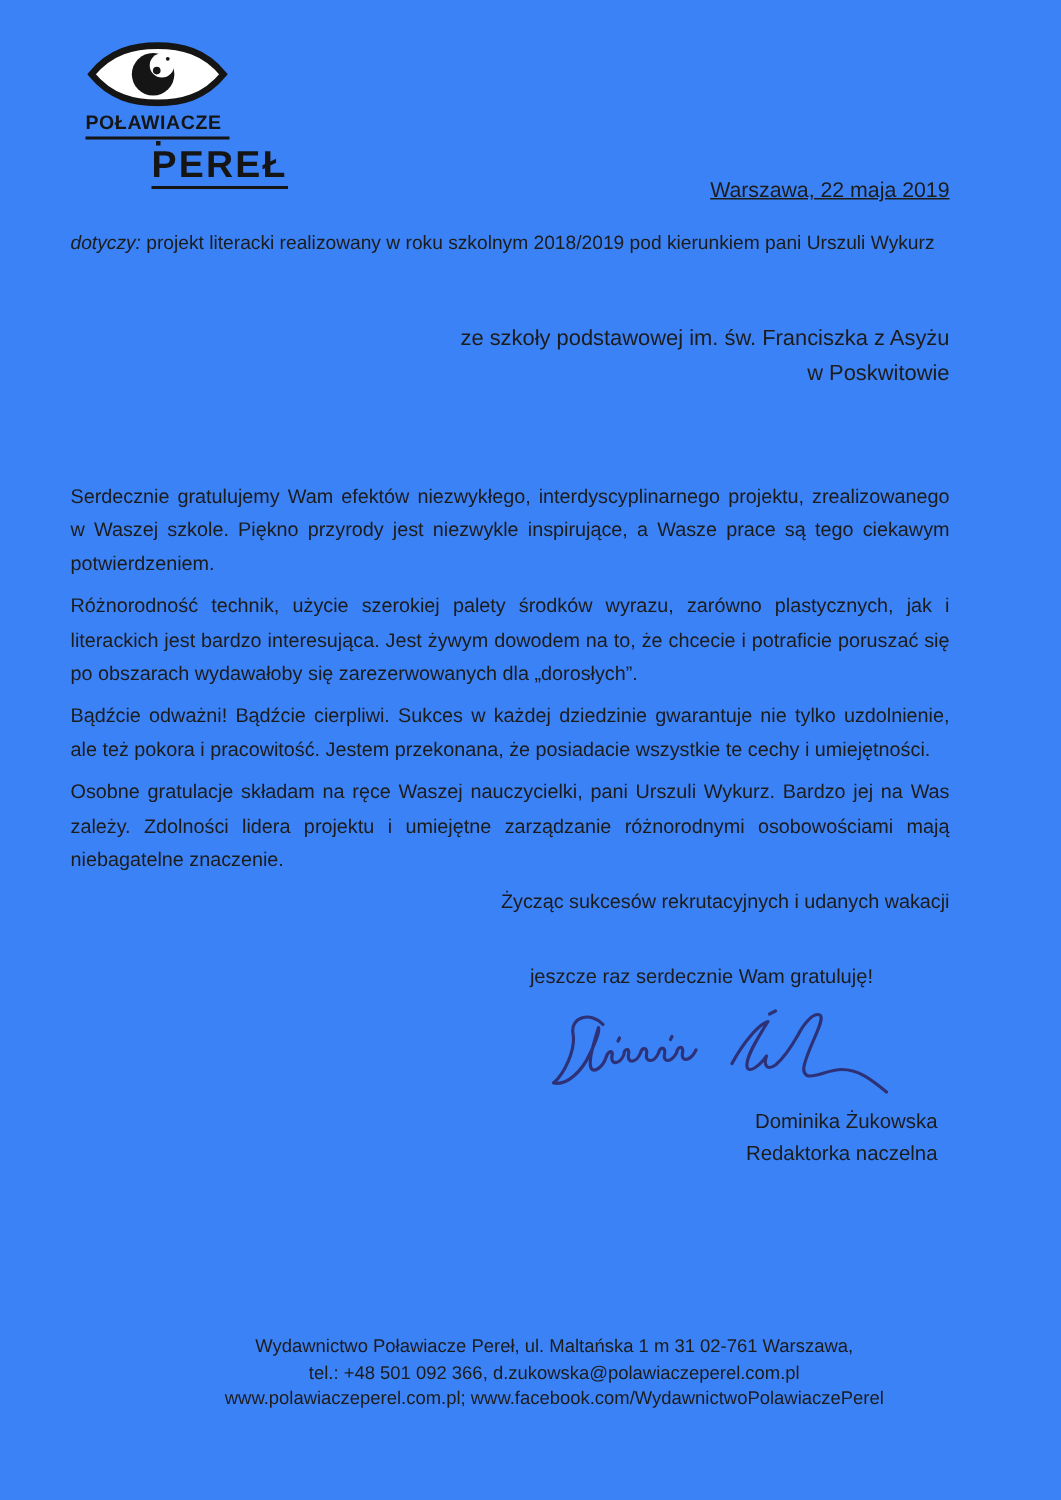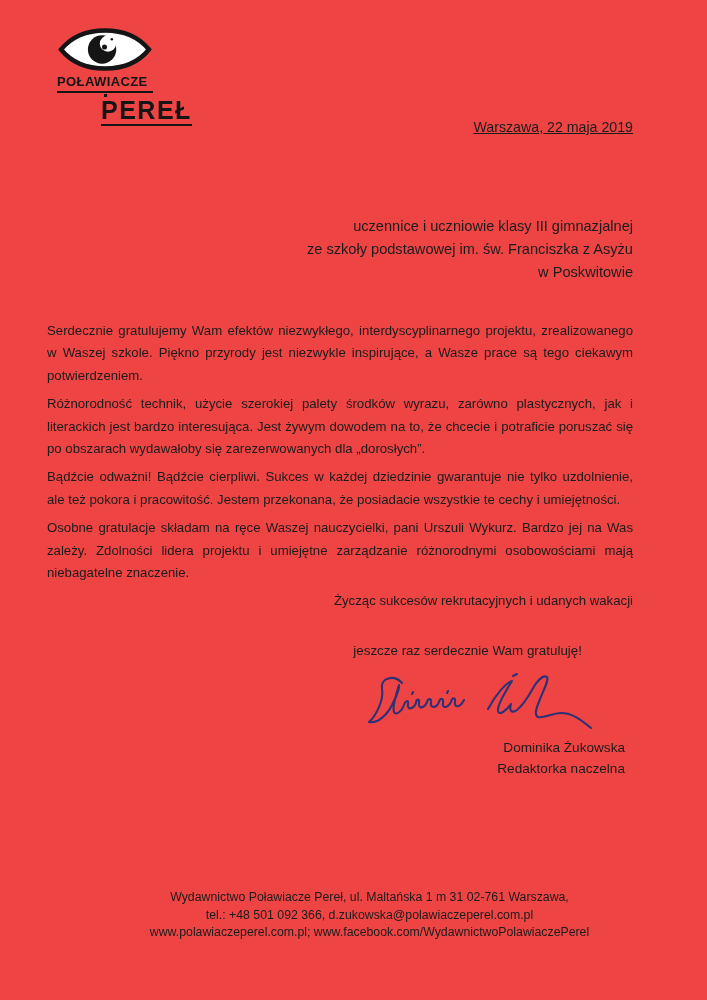--- a/index.html
+++ b/index.html
@@ -1,20 +1,20 @@
 <!DOCTYPE html>
 <html lang="pl"><head>
 <meta charset="utf-8">
 <style>
   html,body{margin:0;padding:0;background:#e8e8e8;}
   .page{
     position:relative;
     width:707px;height:1000px;
     margin:0 auto;
-    background:#ef4444;
+    background:#3b82f6;
     overflow:hidden;
     font-family:"Liberation Sans","DejaVu Sans",sans-serif;
     color:#1c1c1c;
   }
   
   .logo{position:absolute;left:57px;top:28px;width:96px;}
   .logo-eye{display:block;width:96px;height:43px;}
   .logo-top{
     font-size:13px;font-weight:bold;letter-spacing:.4px;
     text-align:left;white-space:nowrap;
@@ -82,23 +82,23 @@
       <circle cx="47.5" cy="19.5" r="2.6" fill="#151515"></circle>
       <circle cx="55" cy="11.5" r="1.3" fill="#151515"></circle>
     </svg>
     <div class="logo-top">POŁAWIACZE</div>
     <div class="logo-dot"></div>
     <div class="logo-bottom">PEREŁ</div>
   </div>
 
   <div class="date-line">Warszawa, 22 maja 2019</div>
 
+  <div class="re-line"><span class="re-label">dotyczy:</span><span> projekt literacki realizowany w roku szkolnym 2018/2019 pod kierunkiem pani Urszuli Wykurz</span></div>
 
   <div class="addressee">
-    <div>uczennice i uczniowie klasy III gimnazjalnej</div>
     <div>ze szkoły podstawowej im. św. Franciszka z Asyżu</div>
     <div>w Poskwitowie</div>
   </div>
 
   <div class="body-block">
     <p>Serdecznie gratulujemy Wam efektów niezwykłego, interdyscyplinarnego projektu, zrealizowanego w Waszej szkole. Piękno przyrody jest niezwykle inspirujące, a Wasze prace są tego ciekawym potwierdzeniem.</p>
     <p>Różnorodność technik, użycie szerokiej palety środków wyrazu, zarówno plastycznych, jak i literackich jest bardzo interesująca. Jest żywym dowodem na to, że chcecie i potraficie poruszać się po obszarach wydawałoby się zarezerwowanych dla „dorosłych”.</p>
     <p>Bądźcie odważni! Bądźcie cierpliwi. Sukces w każdej dziedzinie gwarantuje nie tylko uzdolnienie, ale też pokora i pracowitość. Jestem przekonana, że posiadacie wszystkie te cechy i umiejętności.</p>
     <p>Osobne gratulacje składam na ręce Waszej nauczycielki, pani Urszuli Wykurz. Bardzo jej na Was zależy. Zdolności lidera projektu i umiejętne zarządzanie różnorodnymi osobowościami mają niebagatelne znaczenie.</p>
     <p class="no-justify">Życząc sukcesów rekrutacyjnych i udanych wakacji</p>

